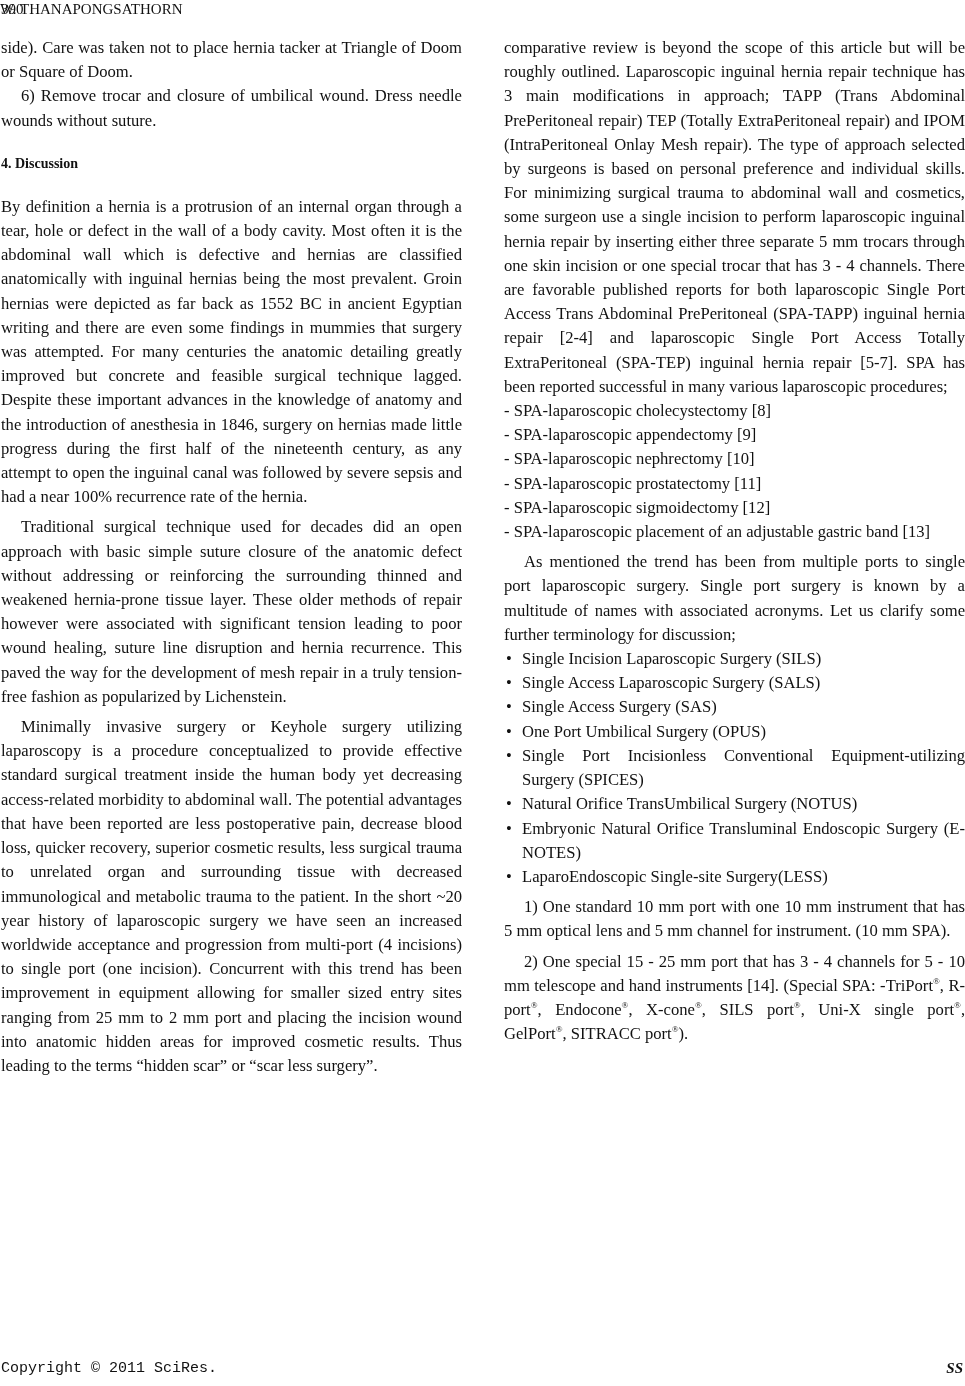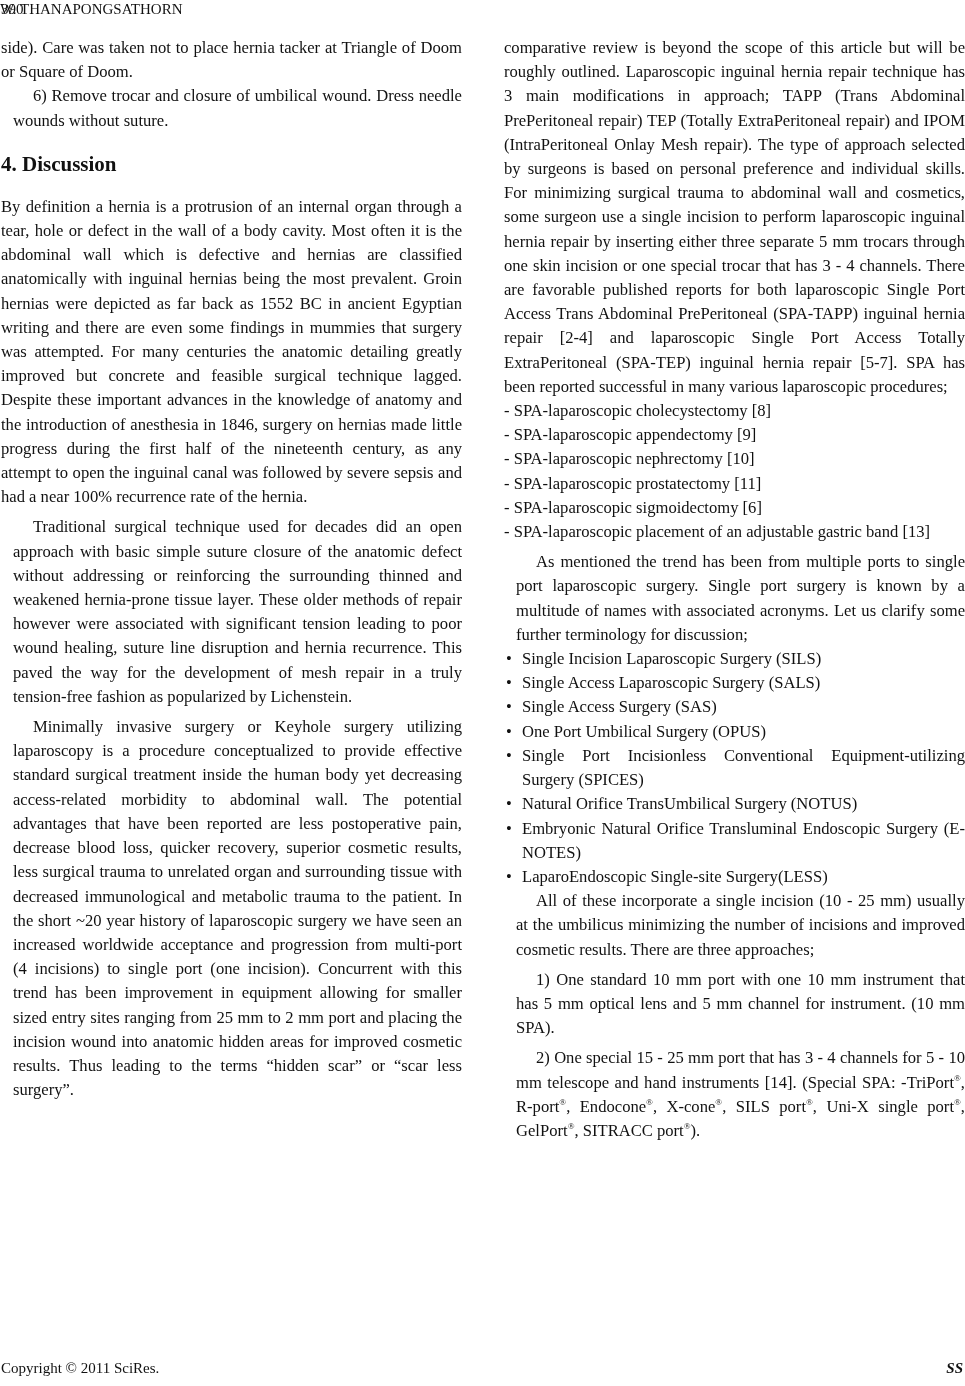--- a/index.html
+++ b/index.html
@@ -5,29 +5,29 @@
   html,body{margin:0;padding:0;background:#fff;}
   body{width:965px;height:1386px;position:relative;overflow:hidden;
        font-family:"Liberation Serif","DejaVu Serif",serif;color:#111;}
   .hdr{position:absolute;top:0;left:0;width:965px;height:24px;font-size:15px;}
   .pagenum{position:absolute;left:1px;top:1px;}
   .running{position:absolute;left:0;width:965px;top:1px;text-align:left;}
   .col{position:absolute;top:36px;font-size:16.6px;line-height:24.2px;text-align:justify;}
   .left{left:1px;width:461px;}
   .right{left:504px;width:461px;}
   p{margin:0;}
-  .ind{text-indent:20px;padding-left:12px;}
+  .ind{text-indent:20px;}
   .gap{margin-top:6px;}
-  h2{font-size:21px;font-weight:bold;margin:18px 0 18px 0;line-height:26px;}
+  h2{font-size:14px;font-weight:bold;margin:18px 0 18px 0;line-height:26px;}
   ul{list-style:none;margin:0;padding:0;}
   ul li{position:relative;padding-left:18px;}
   ul li .b{position:absolute;left:2px;top:0;}
   sup{font-size:9px;line-height:0;}
   .ftr{position:absolute;top:1360px;left:0;width:965px;font-size:15px;}
-  .copy{position:absolute;left:1px;}
+  .copy{position:absolute;left:1px;font-family:Liberation Mono, monospace;}
   .journal{position:absolute;right:2px;font-weight:bold;font-style:italic;margin-left:43px;}
 </style>
 </head>
 <body>
 
 <div class="hdr">
   <span class="pagenum">390</span>
   <span class="running">W. THANAPONGSATHORN</span>
 </div>
 
@@ -40,35 +40,34 @@
   <p class="ind gap">Minimally invasive surgery or Keyhole surgery utilizing laparoscopy is a procedure conceptualized to provide effective standard surgical treatment inside the human body yet decreasing access-related morbidity to abdominal wall. The potential advantages that have been reported are less postoperative pain, decrease blood loss, quicker recovery, superior cosmetic results, less surgical trauma to unrelated organ and surrounding tissue with decreased immunological and metabolic trauma to the patient. In the short ~20 year history of laparoscopic surgery we have seen an increased worldwide acceptance and progression from multi-port (4 incisions) to single port (one incision). Concurrent with this trend has been improvement in equipment allowing for smaller sized entry sites ranging from 25 mm to 2 mm port and placing the incision wound into anatomic hidden areas for improved cosmetic results. Thus leading to the terms “hidden scar” or “scar less surgery”.</p>
 </div>
 
 <div class="col right">
   <p>comparative review is beyond the scope of this article but will be roughly outlined. Laparoscopic inguinal hernia repair technique has 3 main modifications in approach; TAPP (Trans Abdominal PrePeritoneal repair) TEP (Totally ExtraPeritoneal repair) and IPOM (IntraPeritoneal Onlay Mesh repair). The type of approach selected by surgeons is based on personal preference and individual skills. For minimizing surgical trauma to abdominal wall and cosmetics, some surgeon use a single incision to perform laparoscopic inguinal hernia repair by inserting either three separate 5 mm trocars through one skin incision or one special trocar that has 3 - 4 channels. There are favorable published reports for both laparoscopic Single Port Access Trans Abdominal PrePeritoneal (SPA-TAPP) inguinal hernia repair [2-4] and laparoscopic Single Port Access Totally ExtraPeritoneal (SPA-TEP) inguinal hernia repair [5-7]. SPA has been reported successful in many various laparoscopic procedures;</p>
   <div>
     <p>- SPA-laparoscopic cholecystectomy [8]</p>
     <p>- SPA-laparoscopic appendectomy [9]</p>
     <p>- SPA-laparoscopic nephrectomy [10]</p>
     <p>- SPA-laparoscopic prostatectomy [11]</p>
-    <p>- SPA-laparoscopic sigmoidectomy [6]</p>
+    <p>- SPA-laparoscopic sigmoidectomy [12]</p>
     <p>- SPA-laparoscopic placement of an adjustable gastric band [13]</p>
   </div>
   <p class="ind gap">As mentioned the trend has been from multiple ports to single port laparoscopic surgery. Single port surgery is known by a multitude of names with associated acronyms. Let us clarify some further terminology for discussion;</p>
   <ul>
     <li><span class="b">•</span><span>Single Incision Laparoscopic Surgery (SILS)</span></li>
     <li><span class="b">•</span><span>Single Access Laparoscopic Surgery (SALS)</span></li>
     <li><span class="b">•</span><span>Single Access Surgery (SAS)</span></li>
     <li><span class="b">•</span><span>One Port Umbilical Surgery (OPUS)</span></li>
     <li><span class="b">•</span><span>Single Port Incisionless Conventional Equipment-utilizing Surgery (SPICES)</span></li>
     <li><span class="b">•</span><span>Natural Orifice TransUmbilical Surgery (NOTUS)</span></li>
     <li><span class="b">•</span><span>Embryonic Natural Orifice Transluminal Endoscopic Surgery (E-NOTES)</span></li>
     <li><span class="b">•</span><span>LaparoEndoscopic Single-site Surgery(LESS)</span></li>
   </ul>
-  <p class="ind">All of these incorporate a single incision (10 - 25 mm) usually at the umbilicus minimizing the number of incisions and improved cosmetic results. There are three approaches;</p>
   <p class="ind gap">1) One standard 10 mm port with one 10 mm instrument that has 5 mm optical lens and 5 mm channel for instrument. (10 mm SPA).</p>
   <p class="ind gap"><span>2) One special 15 - 25 mm port that has 3 - 4 channels for 5 - 10 mm telescope and hand instruments [14]. (Special SPA: -</span><span>TriPort</span><sup>®</sup>, <span>R-port</span><sup>®</sup>, <span>Endocone</span><sup>®</sup>, <span>X-cone</span><sup>®</sup>, <span>SILS port</span><sup>®</sup>, <span>Uni-X single port</span><sup>®</sup>, <span>GelPort</span><sup>®</sup>, <span>SITRACC port</span><sup>®</sup><span>).</span></p>
 </div>
 
 <div class="ftr">
   <span class="copy">Copyright © 2011 SciRes.</span>
   <span class="journal">SS</span>
 </div>
 
 </body></html>

